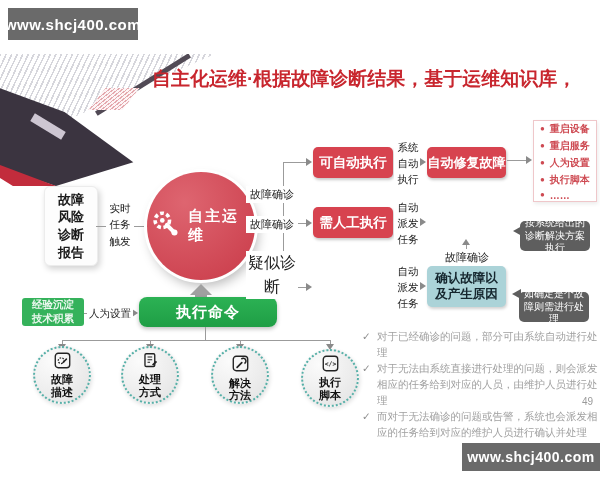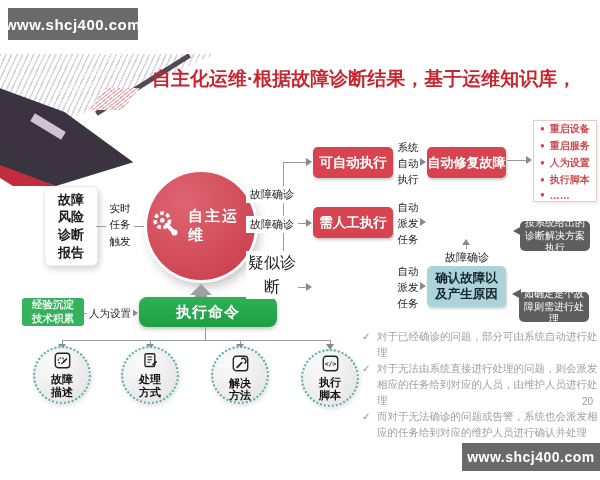--- a/index.html
+++ b/index.html
@@ -227,15 +227,15 @@
     <div class="note">
       <span class="nm">✓</span>
       <span>对于无法由系统直接进行处理的问题，则会派发相应的任务给到对应的人员，由维护人员进行处理</span>
     </div>
     <div class="note">
       <span class="nm">✓</span>
       <span>而对于无法确诊的问题或告警，系统也会派发相应的任务给到对应的维护人员进行确认并处理</span>
     </div>
   </div>
 
-  <div class="abs pgnum" style="left:582px;top:396px;">20</div>
+  <div class="abs pgnum" style="left:582px;top:396px;">49</div>
 
 </div>
 
 </body></html>

